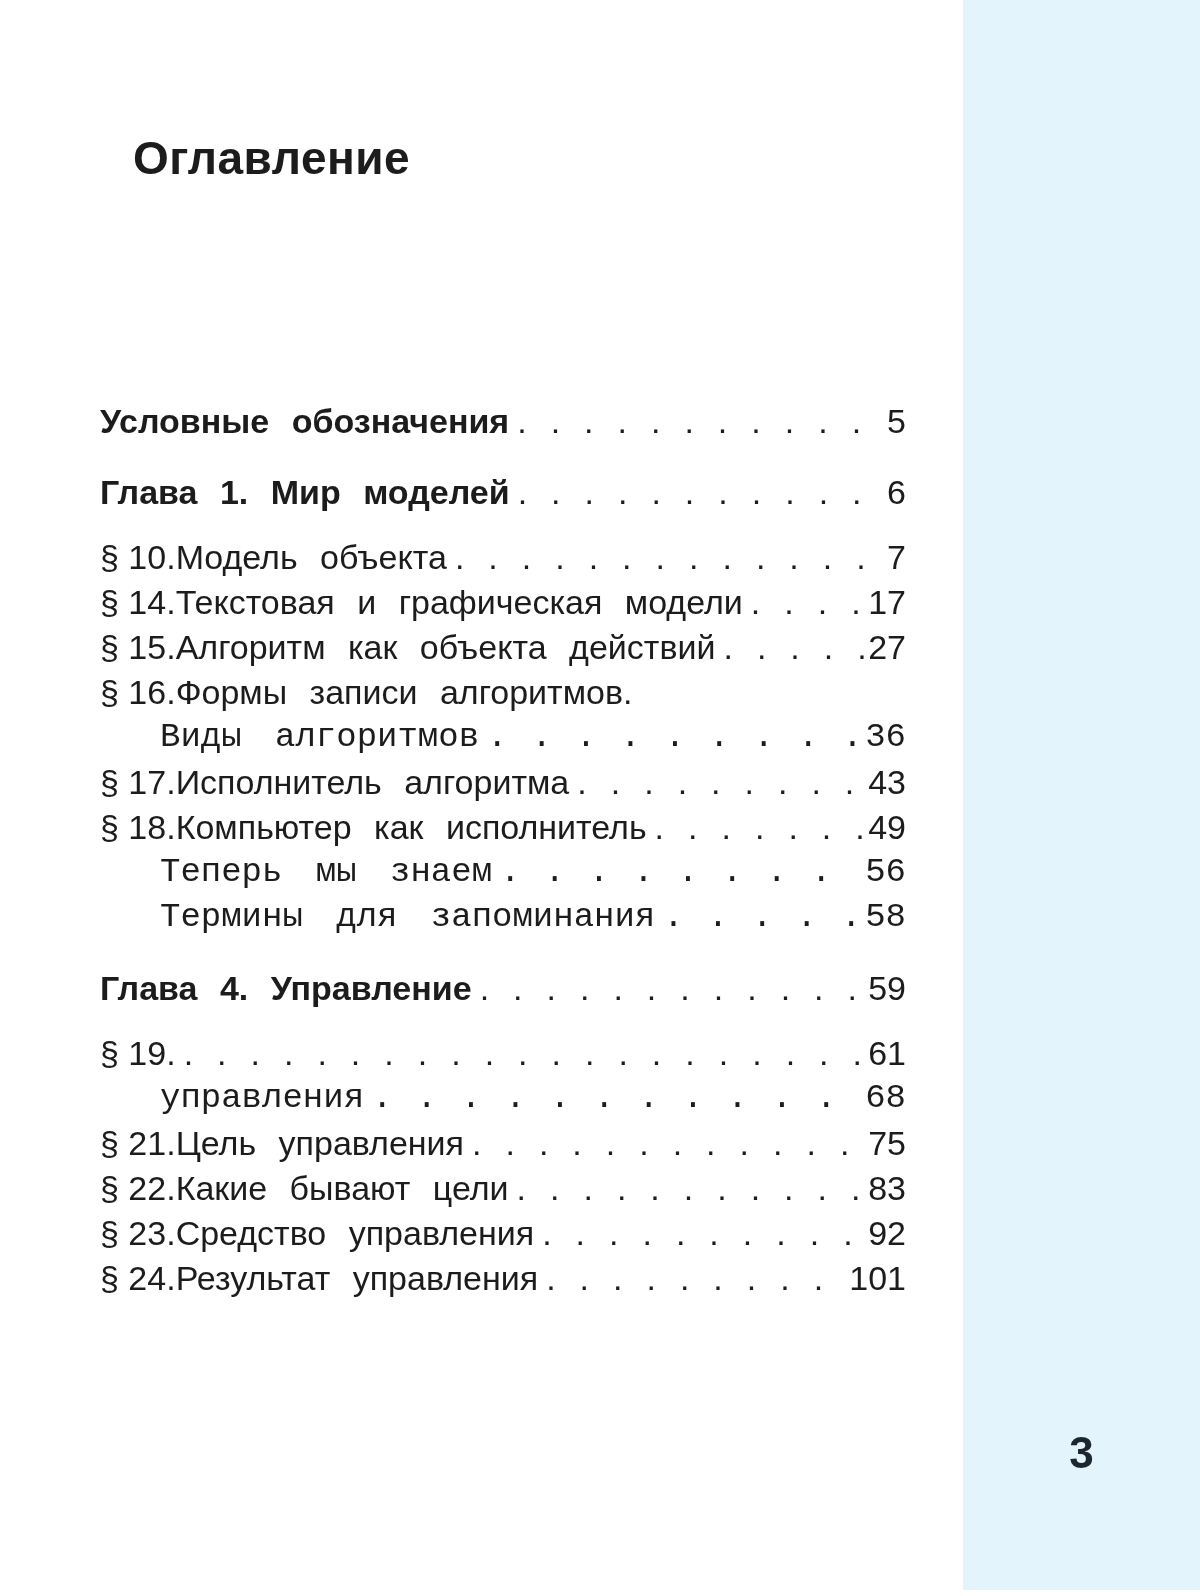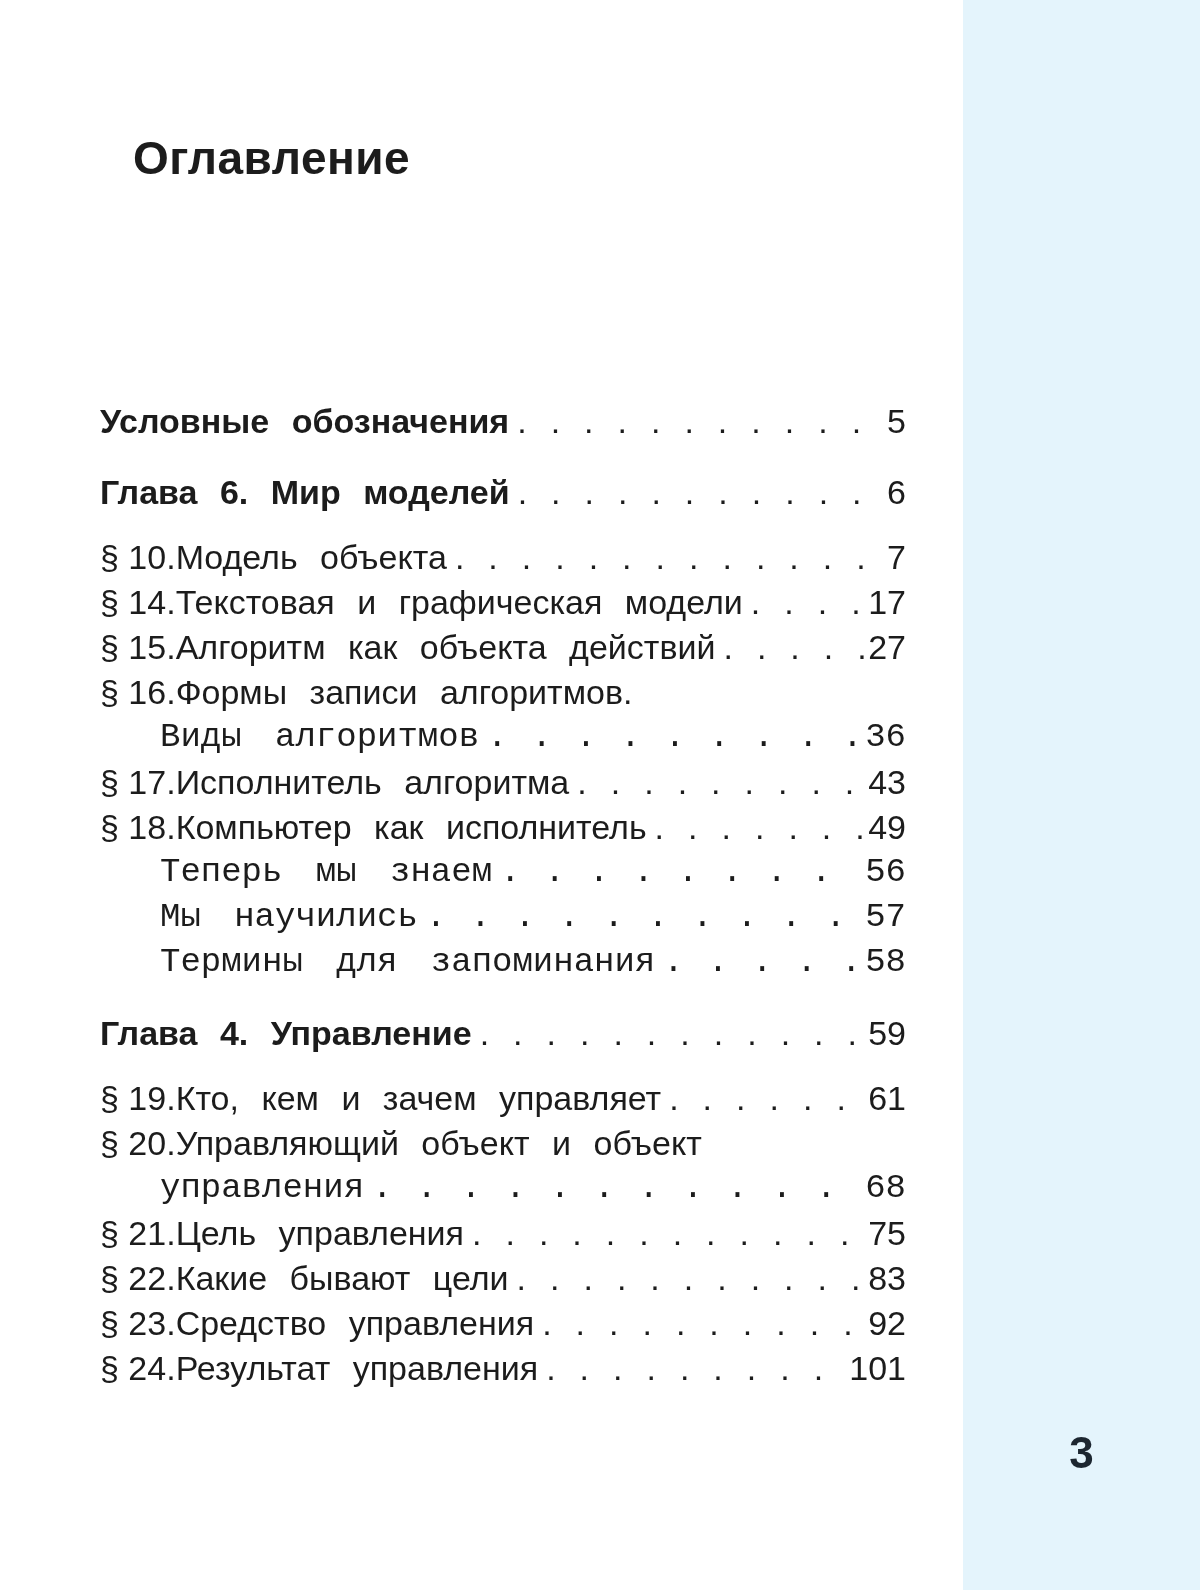--- a/index.html
+++ b/index.html
@@ -94,21 +94,21 @@
 
   <div class="content">
     <h1 class="title">Оглавление</h1>
     <div class="toc">
         <div class="row chapter">
           <span class="text">Условные обозначения</span>
           <span class="dots"></span>
           <span class="pg">5</span>
         </div>
         <div class="row chapter">
-          <span class="text">Глава 6. Мир моделей</span>
+          <span class="text">Глава 1. Мир моделей</span>
           <span class="dots"></span>
           <span class="pg">6</span>
         </div>
         <div class="row section">
           <span class="num">§ 10.</span>
           <span class="text">Модель объекта</span>
           <span class="dots"></span>
           <span class="pg">7</span>
         </div>
         <div class="row section">
@@ -143,43 +143,33 @@
           <span class="text">Компьютер как исполнитель</span>
           <span class="dots"></span>
           <span class="pg">49</span>
         </div>
         <div class="row sub">
           <span class="text">Теперь мы знаем</span>
           <span class="dots"></span>
           <span class="pg">56</span>
         </div>
         <div class="row sub">
-          <span class="text">Мы научились</span>
-          <span class="dots"></span>
-          <span class="pg">57</span>
-        </div>
-        <div class="row sub">
           <span class="text">Термины для запоминания</span>
           <span class="dots"></span>
           <span class="pg">58</span>
         </div>
         <div class="row chapter">
           <span class="text">Глава 4. Управление</span>
           <span class="dots"></span>
           <span class="pg">59</span>
         </div>
         <div class="row section">
           <span class="num">§ 19.</span>
-          <span class="text">Кто, кем и зачем управляет</span>
           <span class="dots"></span>
           <span class="pg">61</span>
-        </div>
-        <div class="row section">
-          <span class="num">§ 20.</span>
-          <span class="text">Управляющий объект и объект</span>
         </div>
         <div class="row sub">
           <span class="text">управления</span>
           <span class="dots"></span>
           <span class="pg">68</span>
         </div>
         <div class="row section">
           <span class="num">§ 21.</span>
           <span class="text">Цель управления</span>
           <span class="dots"></span>

